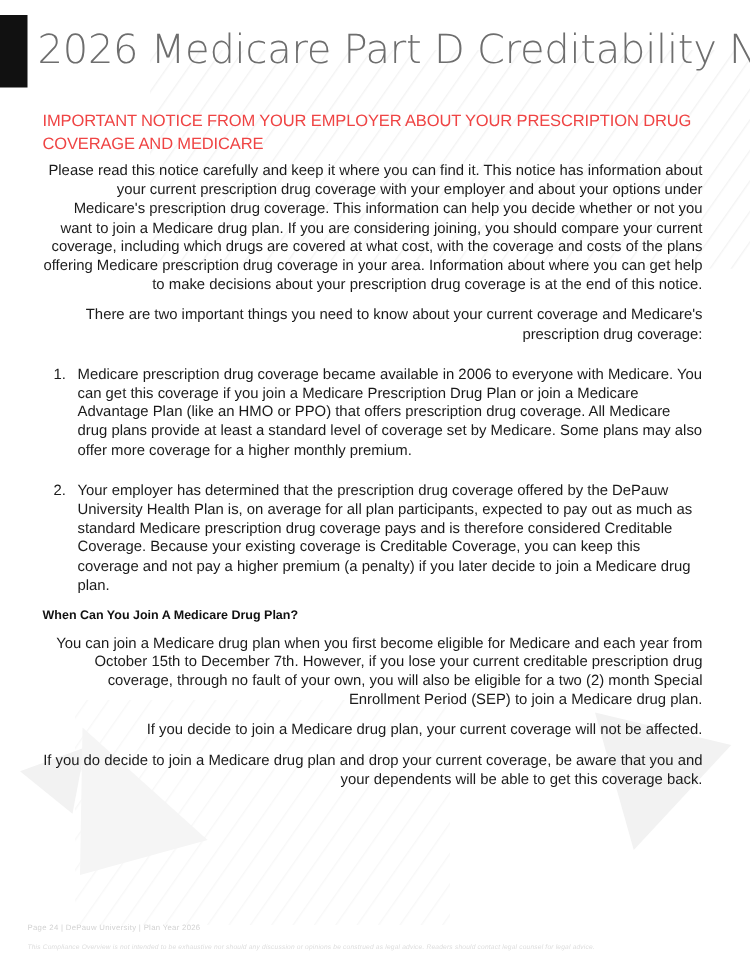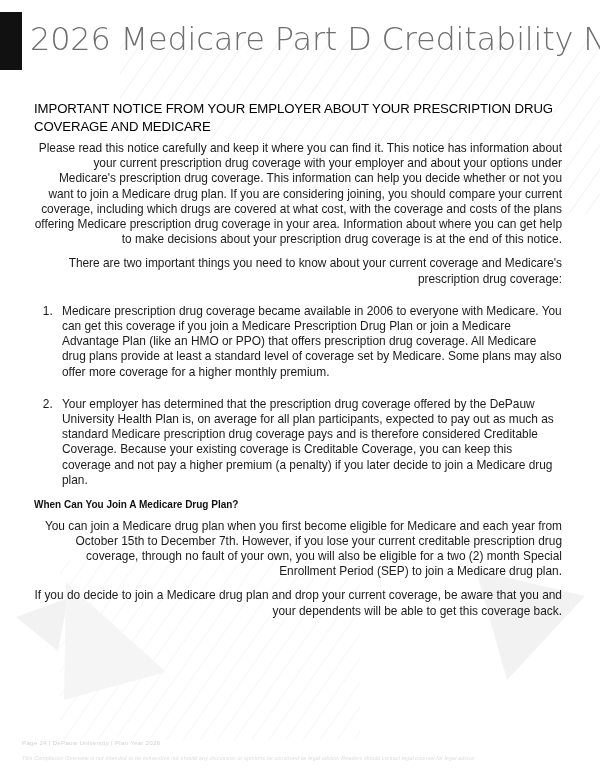--- a/index.html
+++ b/index.html
@@ -62,22 +62,22 @@
     top: 88px;
     width: 528px;
     z-index: 2;
     color: #1b1b1b;
   }
 
   .section-heading {
     font-size: 13.2px;
     line-height: 17.5px;
     font-weight: 400;
-    margin: 12px 0 6px 0;
-    color: #000000;
+    margin: 0 0 6px 0;
+    color: #ef4444;
     letter-spacing: -0.1px;
   }
 
   .body-para {
     font-size: 11.9px;
     line-height: 15.2px;
     margin: 0 0 9px 0;
     color: #1b1b1b;
     text-align: right;
   }
@@ -167,20 +167,21 @@
   <ol class="numbered-list">
     <li>Medicare prescription drug coverage became available in 2006 to everyone with Medicare. You can get this coverage if you join a Medicare Prescription Drug Plan or join a Medicare Advantage Plan (like an HMO or PPO) that offers prescription drug coverage. All Medicare drug plans provide at least a standard level of coverage set by Medicare. Some plans may also offer more coverage for a higher monthly premium.</li>
     <li>Your employer has determined that the prescription drug coverage offered by the DePauw University Health Plan is, on average for all plan participants, expected to pay out as much as standard Medicare prescription drug coverage pays and is therefore considered Creditable Coverage. Because your existing coverage is Creditable Coverage, you can keep this coverage and not pay a higher premium (a penalty) if you later decide to join a Medicare drug plan.</li>
   </ol>
 
   <h2 class="sub-heading">When Can You Join A Medicare Drug Plan?</h2>
 
   <p class="body-para">You can join a Medicare drug plan when you first become eligible for Medicare and each year from October 15th  to December 7th. However, if you lose your current creditable prescription drug coverage, through no fault of your own, you will also be eligible for a two (2) month Special Enrollment Period (SEP) to join a Medicare drug plan.</p>
 
 
+  <p class="body-para">If you decide to join a Medicare drug plan, your current coverage will not be affected.</p>
 
   <p class="body-para">If you do decide to join a Medicare drug plan and drop your current coverage, be aware that you and your dependents will be able to get this coverage back.</p>
 
 </div>
 
 <div id="page-footer">
   <div id="footer-pageline">Page 24  |  DePauw University |  Plan Year 2026</div>
   <div id="footer-disclaimer">This Compliance Overview is not intended to be exhaustive nor should any discussion or opinions be construed as legal advice. Readers should contact legal counsel for legal advice.</div>
 </div>
 

